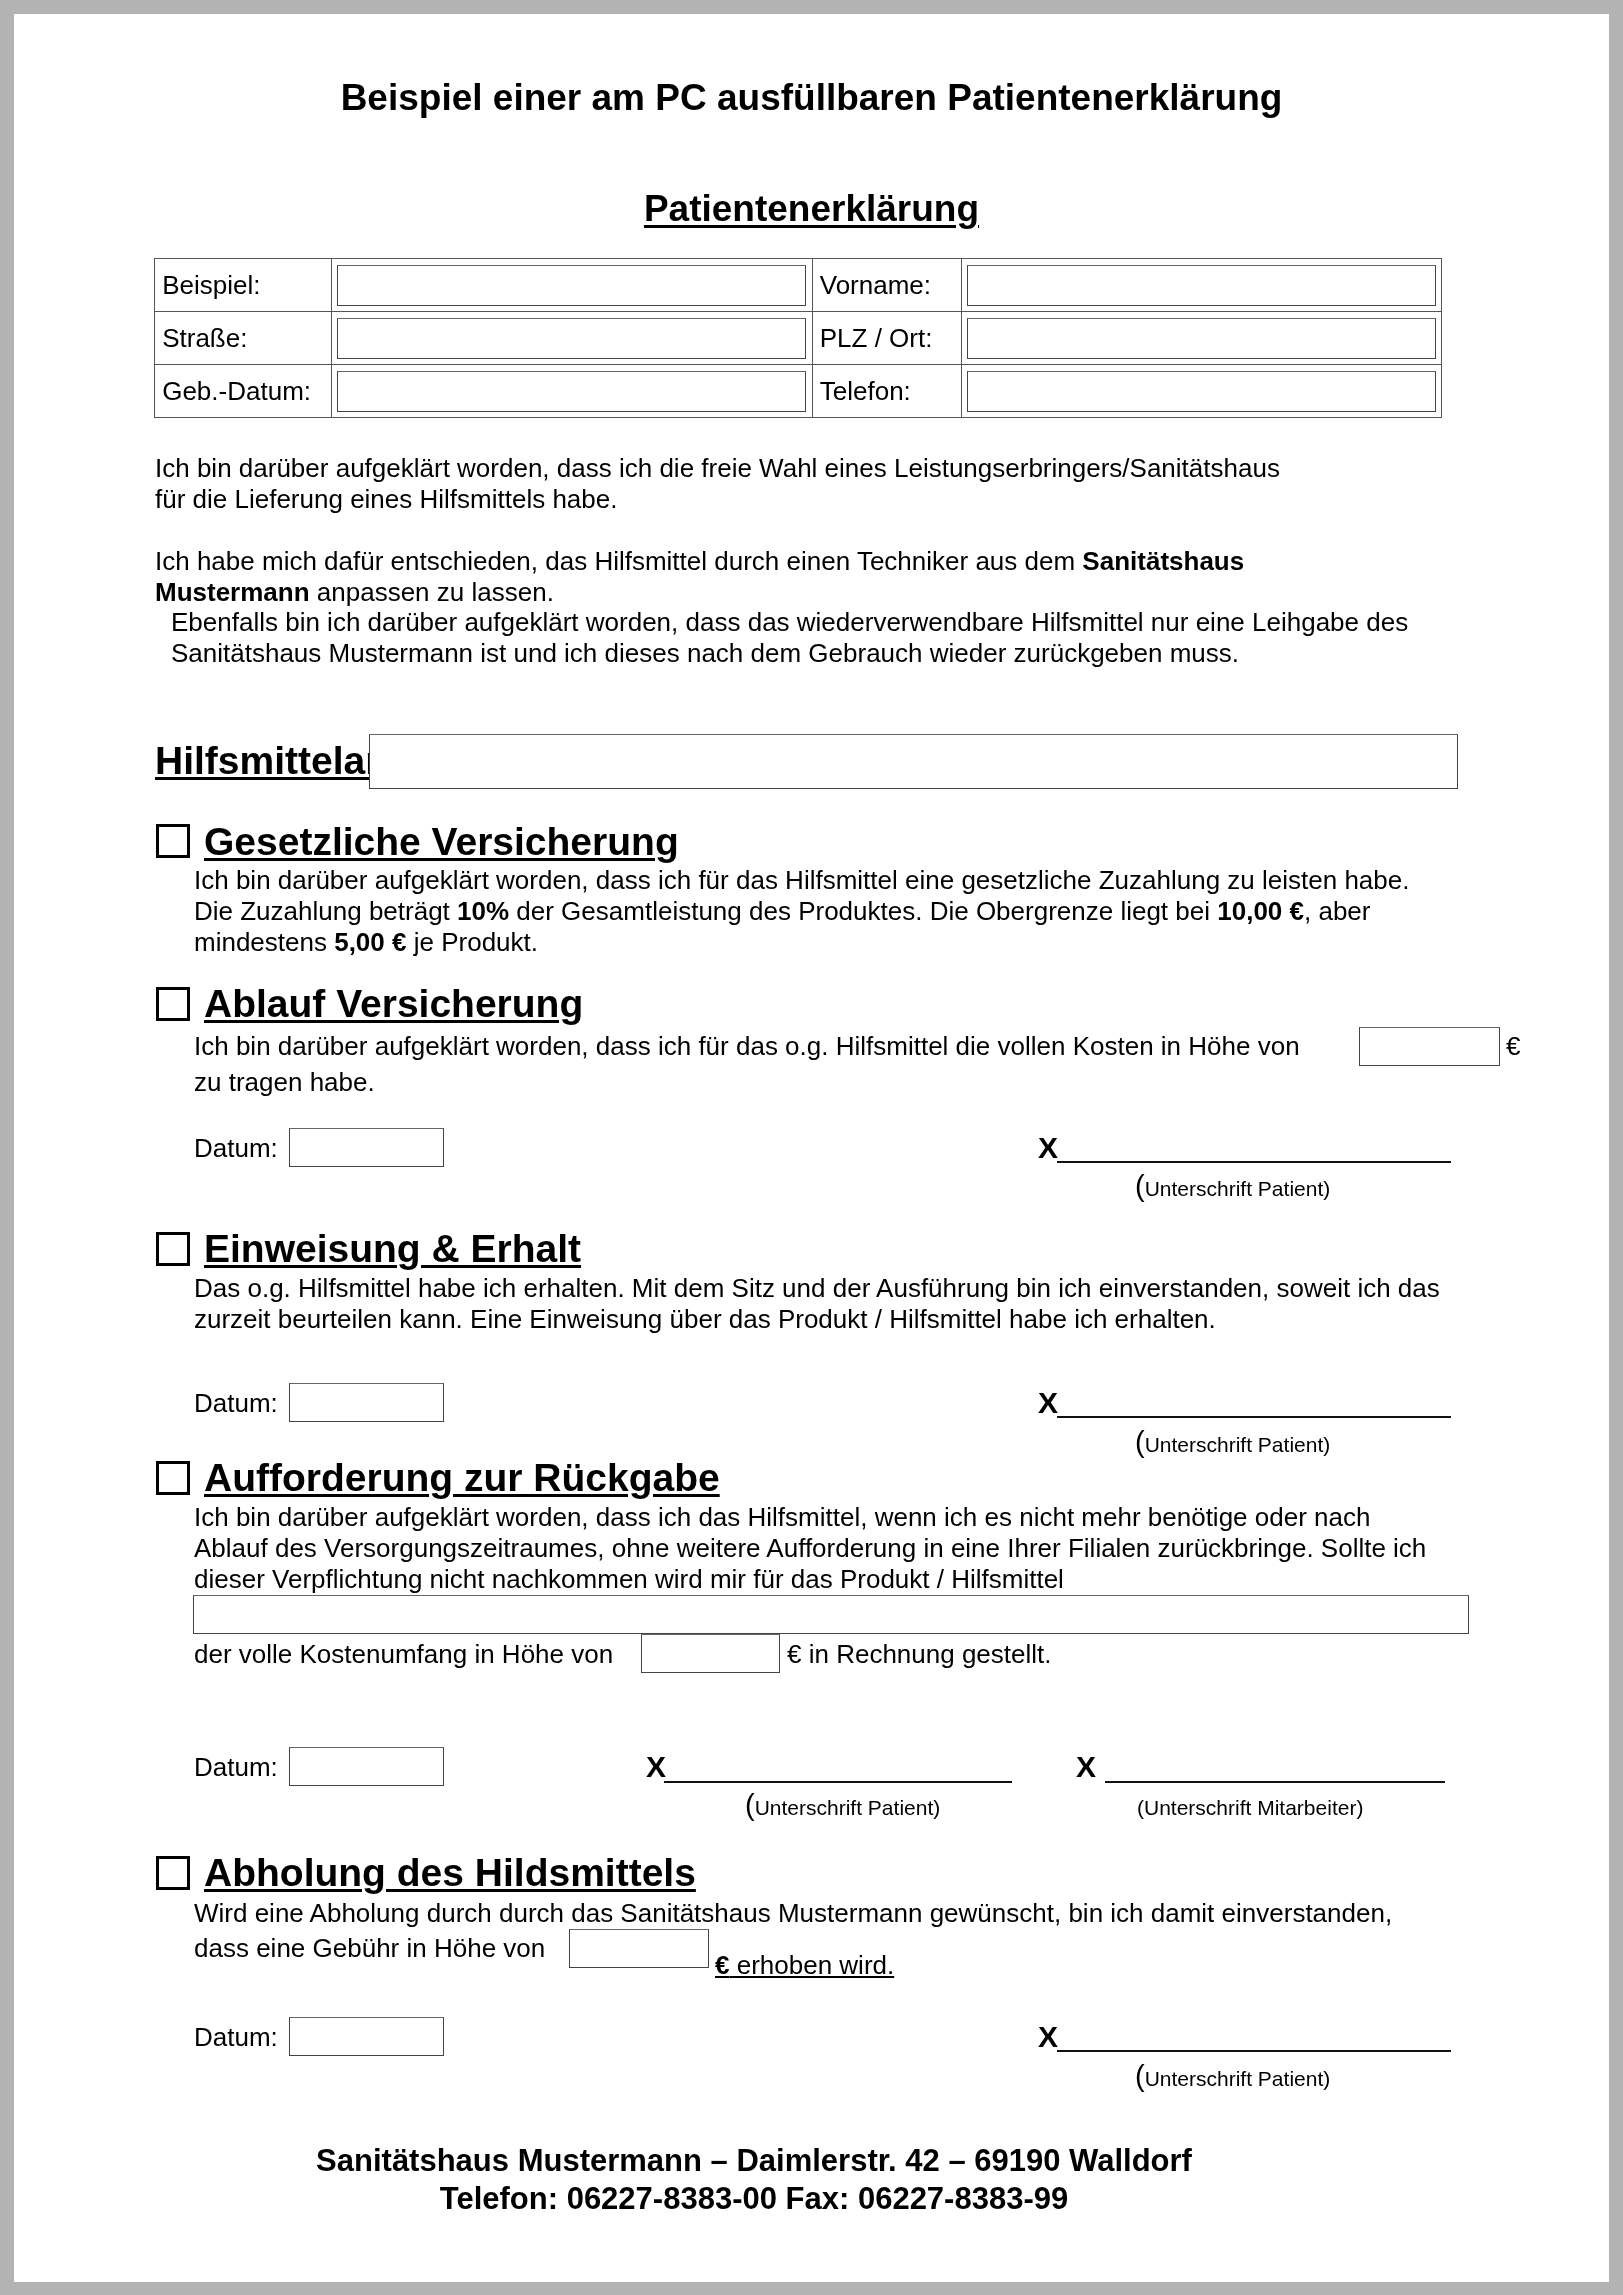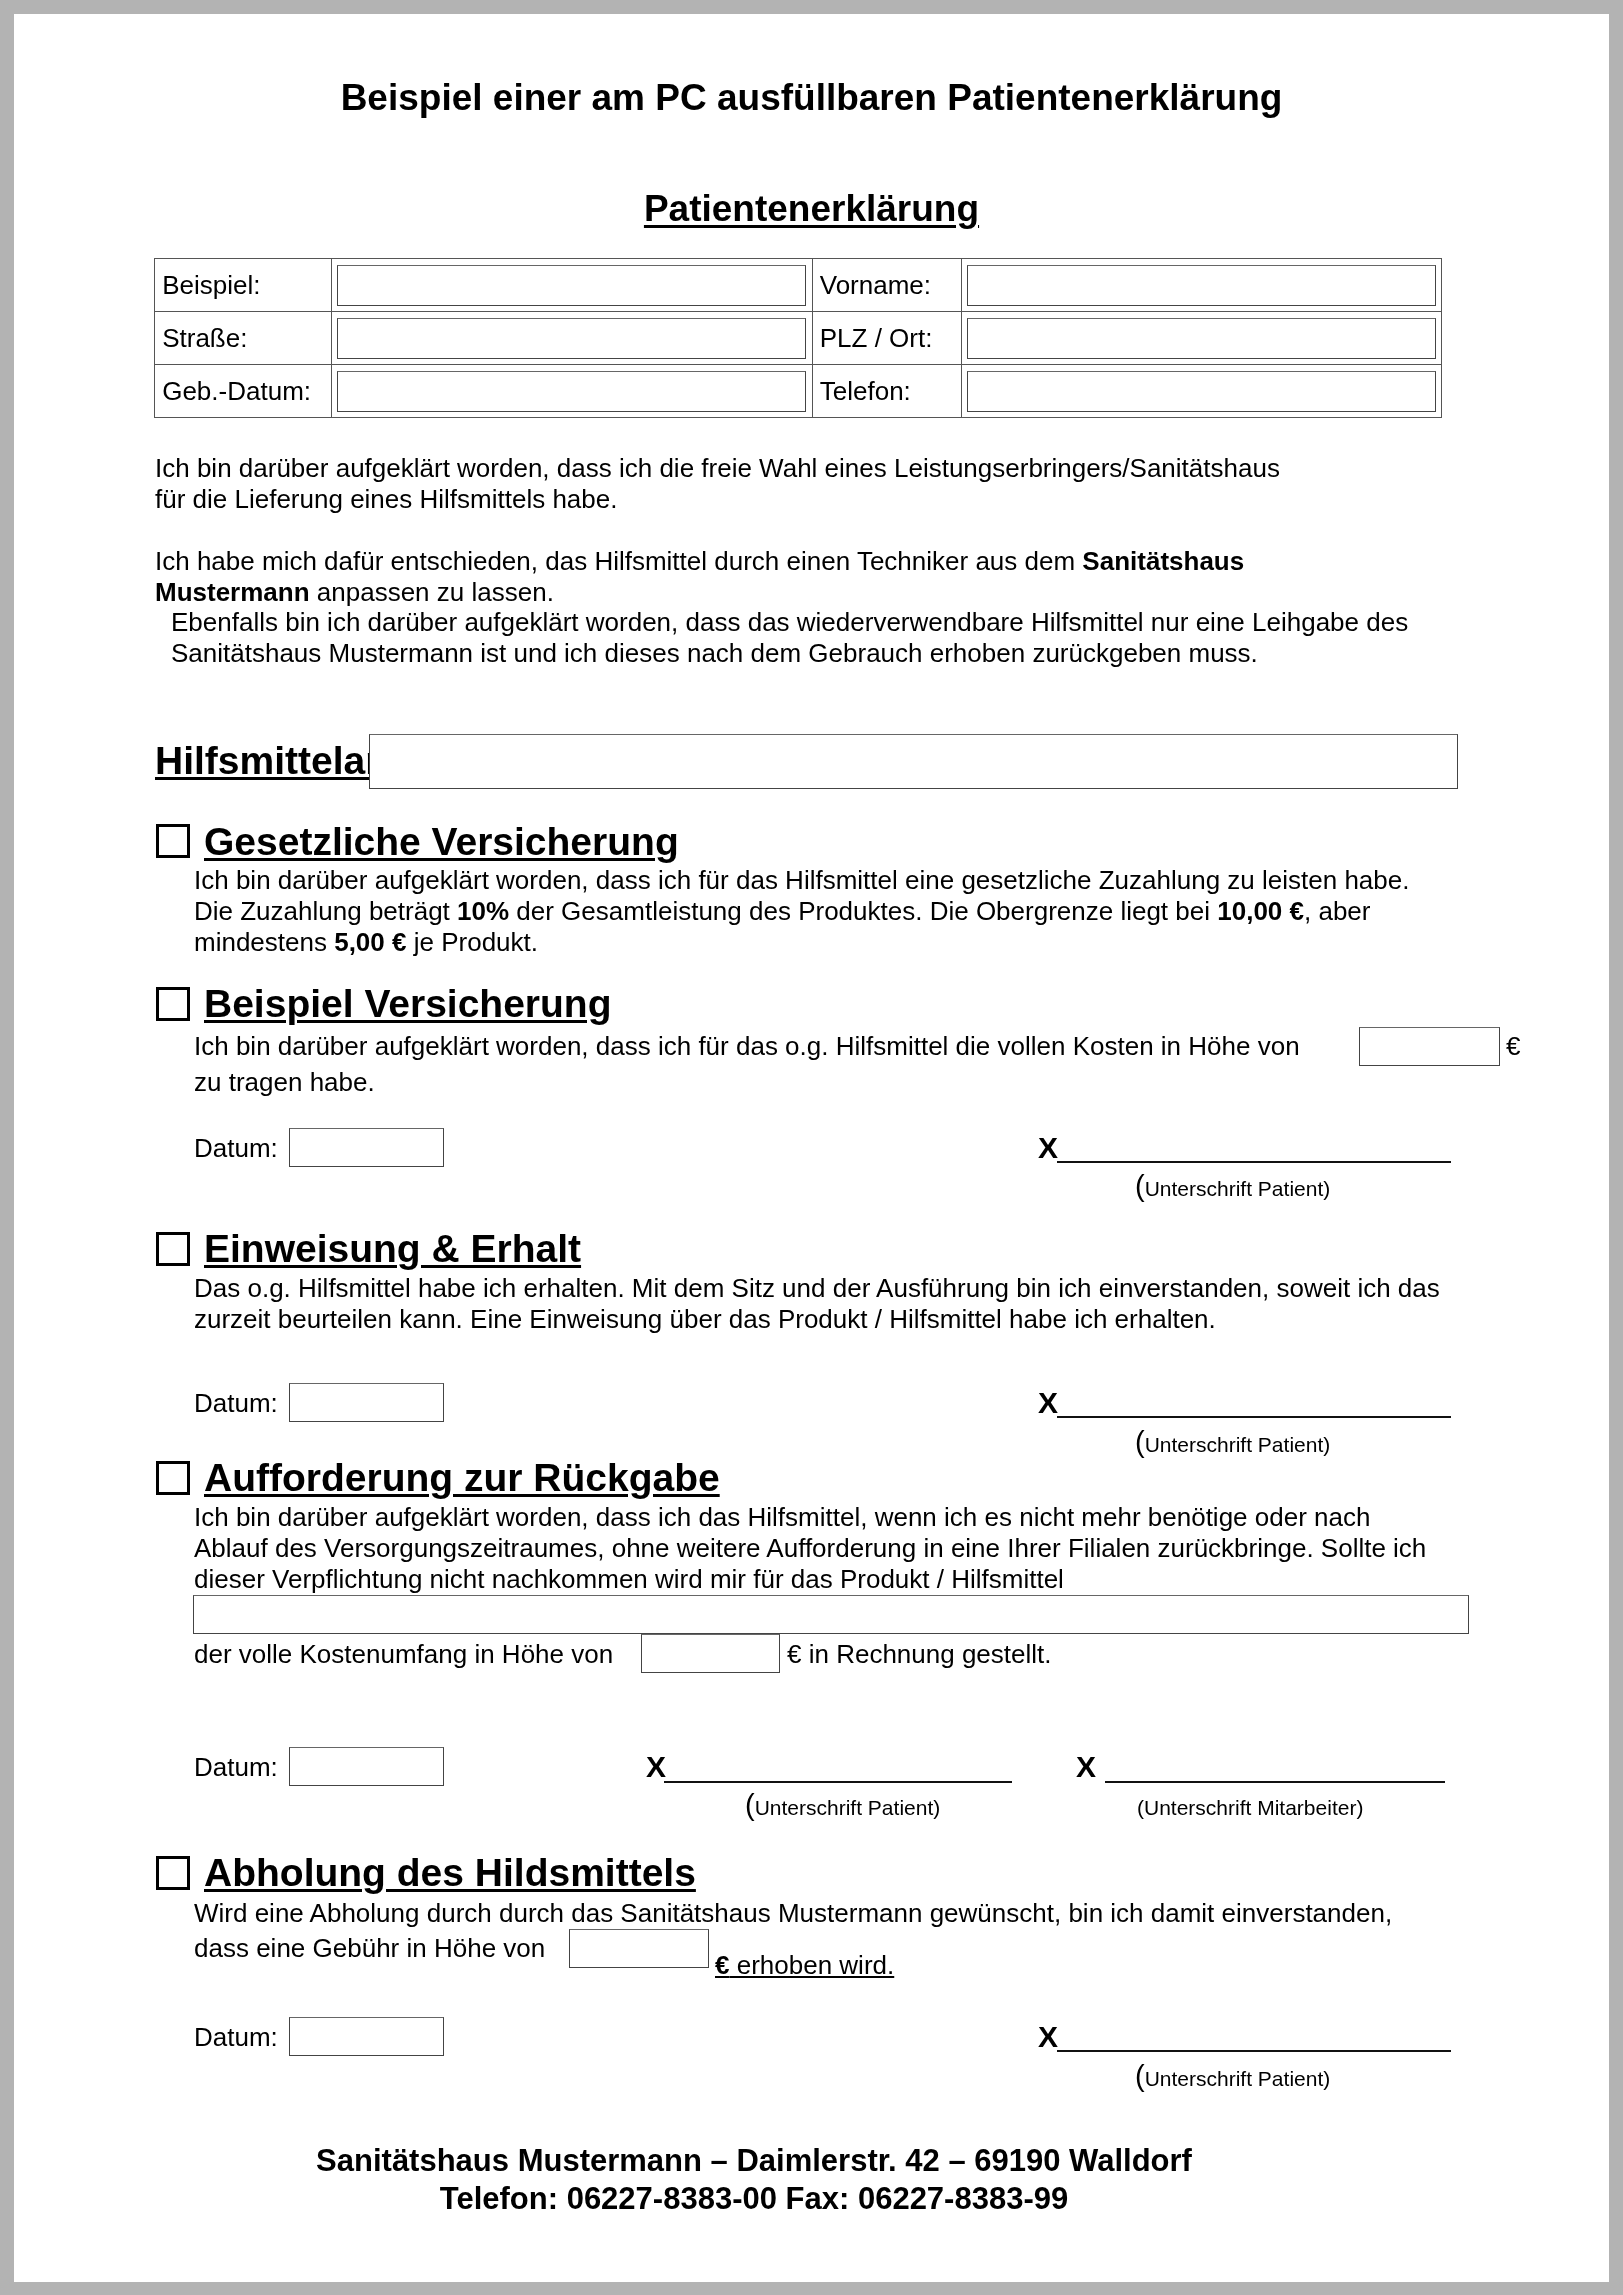--- a/index.html
+++ b/index.html
@@ -73,36 +73,36 @@
 <div class="abs p" style="left:155px; top:453px;">
   <div>Ich bin darüber aufgeklärt worden, dass ich die freie Wahl eines Leistungserbringers/Sanitätshaus</div>
   <div>für die Lieferung eines Hilfsmittels habe.</div>
 </div>
 <div class="abs p" style="left:155px; top:546px;">
   <div><span>Ich habe mich dafür entschieden, das Hilfsmittel durch einen Techniker aus dem </span><span class="b">Sanitätshaus</span></div>
   <div><span class="b">Mustermann</span><span> anpassen zu lassen.</span></div>
 </div>
 <div class="abs p" style="left:155px; top:607px;margin-left:16px;">
   <div>Ebenfalls bin ich darüber aufgeklärt worden, dass das wiederverwendbare Hilfsmittel nur eine Leihgabe des</div>
-  <div>Sanitätshaus Mustermann ist und ich dieses nach dem Gebrauch erhoben zurückgeben muss.</div>
+  <div>Sanitätshaus Mustermann ist und ich dieses nach dem Gebrauch wieder zurückgeben muss.</div>
 </div>
 
 <div class="abs hl" style="left:155px; top:742px;">Hilfsmittelart:</div>
 <input class="field abs" style="left: 369px; top: 734px; width: 1089px; height: 55px;" value="">
 
 <div class="cb" style="left:156px; top:824px;"></div>
 <div class="abs hl" style="left:204px; top:823px;">Gesetzliche Versicherung</div>
 <div class="abs p" style="left:194px; top:865px;">
   <div>Ich bin darüber aufgeklärt worden, dass ich für das Hilfsmittel eine gesetzliche Zuzahlung zu leisten habe.</div>
   <div><span>Die Zuzahlung beträgt </span><span class="b">10%</span><span> der Gesamtleistung des Produktes. Die Obergrenze liegt bei </span><span class="b">10,00 €</span><span>, aber</span></div>
   <div><span>mindestens </span><span class="b">5,00 €</span><span> je Produkt.</span></div>
 </div>
 
 <div class="cb" style="left:156px; top:987px;"></div>
-<div class="abs hl" style="left:204px; top:985px;">Beispiel Versicherung</div>
+<div class="abs hl" style="left:204px; top:985px;">Ablauf Versicherung</div>
 <div class="abs p" style="left:194px; top:1031px;">Ich bin darüber aufgeklärt worden, dass ich für das o.g. Hilfsmittel die vollen Kosten in Höhe von</div>
 <input class="field abs" style="left: 1359px; top: 1027px; width: 141px; height: 39px;" value="">
 <div class="abs euro" style="left:1506px; top:1031px; line-height:31px;">€</div>
 <div class="abs p" style="left:194px; top:1067px;">zu tragen habe.</div>
 
 <div class="abs p" style="left:194px; top:1133px;">Datum:</div>
 <input class="field abs" style="left: 289px; top: 1128px; width: 155px; height: 39px;" value="">
 <div class="abs sigx" style="left:1038px; top:1130px; line-height:35px;">X</div>
 <div class="sigline" style="left:1057px; top:1161px; width:394px;"></div>
 <div class="abs cap" style="left:1135px; top:1171px; line-height:30px;"><span class="par">(</span><span>Unterschrift Patient)</span></div>

